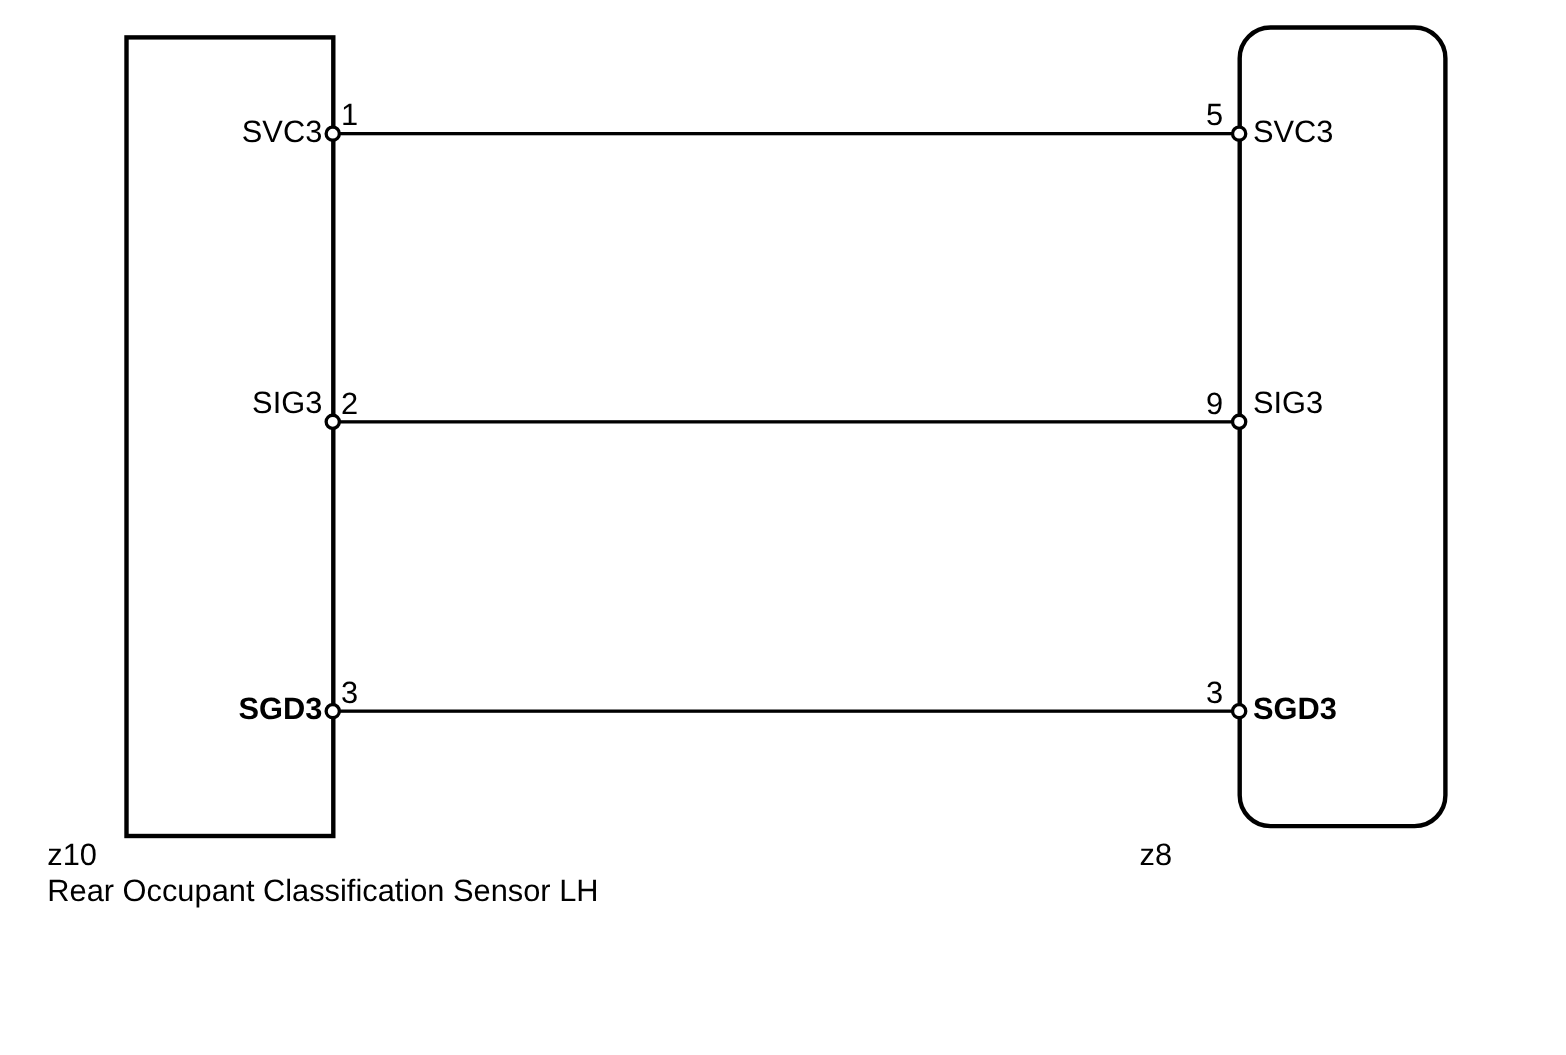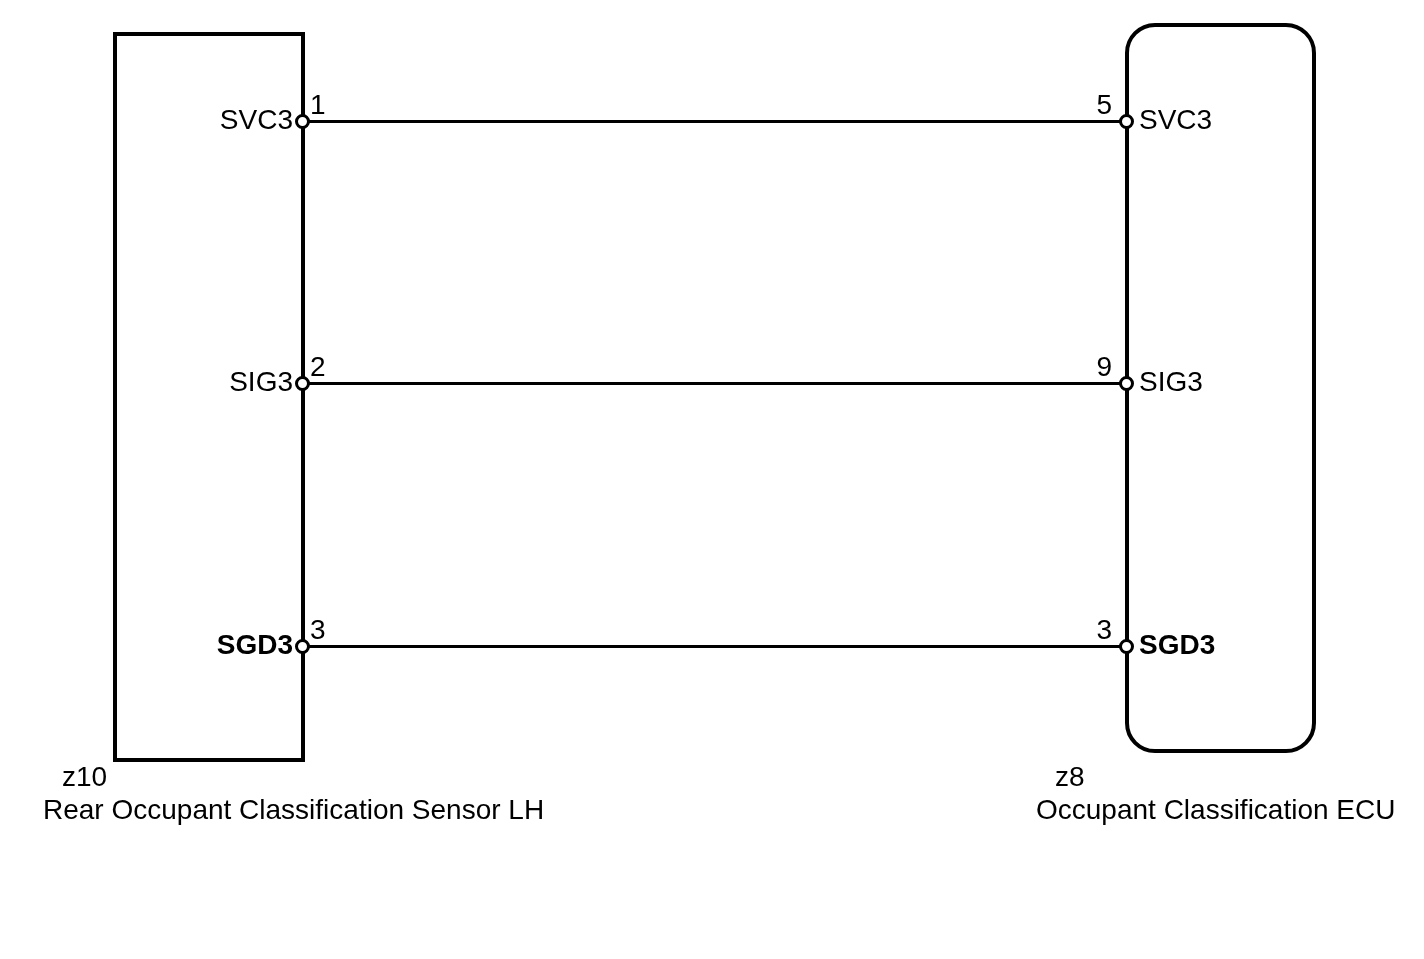--- a/index.html
+++ b/index.html
@@ -71,21 +71,21 @@
   .pin-label.left-label {
     left: 100px;
     width: 193px;
     text-align: right;
   }
   .pin-label.right-label {
     left: 1139px;
     text-align: left;
   }
   .pin-label.r1 { top: 103px; }
-  .pin-label.r2 { top: 365px; }
+  .pin-label.r2 { top: 349px; }
   .pin-label.r3 { top: 628px; font-weight: bold; }
 
   .pin-number {
     position: absolute;
     font-size: 28px;
     line-height: 33px;
     white-space: nowrap;
   }
   .pin-number.left-num {
     left: 310px;
@@ -101,21 +101,21 @@
   .pin-number.r3 { top: 613px; }
 
   .caption {
     position: absolute;
     font-size: 28px;
     line-height: 33px;
     white-space: nowrap;
   }
   .caption.left-cap  { left: 43px; }
   .caption.right-cap { left: 1036px; }
-  .caption.cap-id   { top: 760px; margin-left: 19px; }
+  .caption.cap-id   { top: 760px; }
   .caption.cap-name { top: 793px; text-align: center; }
 </style>
 </head>
 <body>
 
 <div class="diagram">
 
   <div class="component-box left-box"></div>
   <div class="component-box right-box"></div>
 
@@ -139,15 +139,14 @@
   <div class="pin-label left-label r3">SGD3</div>
   <div class="pin-number left-num r3">3</div>
   <div class="pin left-pin r3"></div>
   <div class="pin-number right-num r3">3</div>
   <div class="pin right-pin r3"></div>
   <div class="pin-label right-label r3">SGD3</div>
 
   <div class="caption left-cap cap-id">z10</div>
   <div class="caption left-cap cap-name">Rear Occupant Classification Sensor LH</div>
   <div class="caption right-cap cap-id">z8</div>
-  <div class="caption right-cap cap-name">Occupant Classification ECU</div>
 
 </div>
 
 </body></html>

